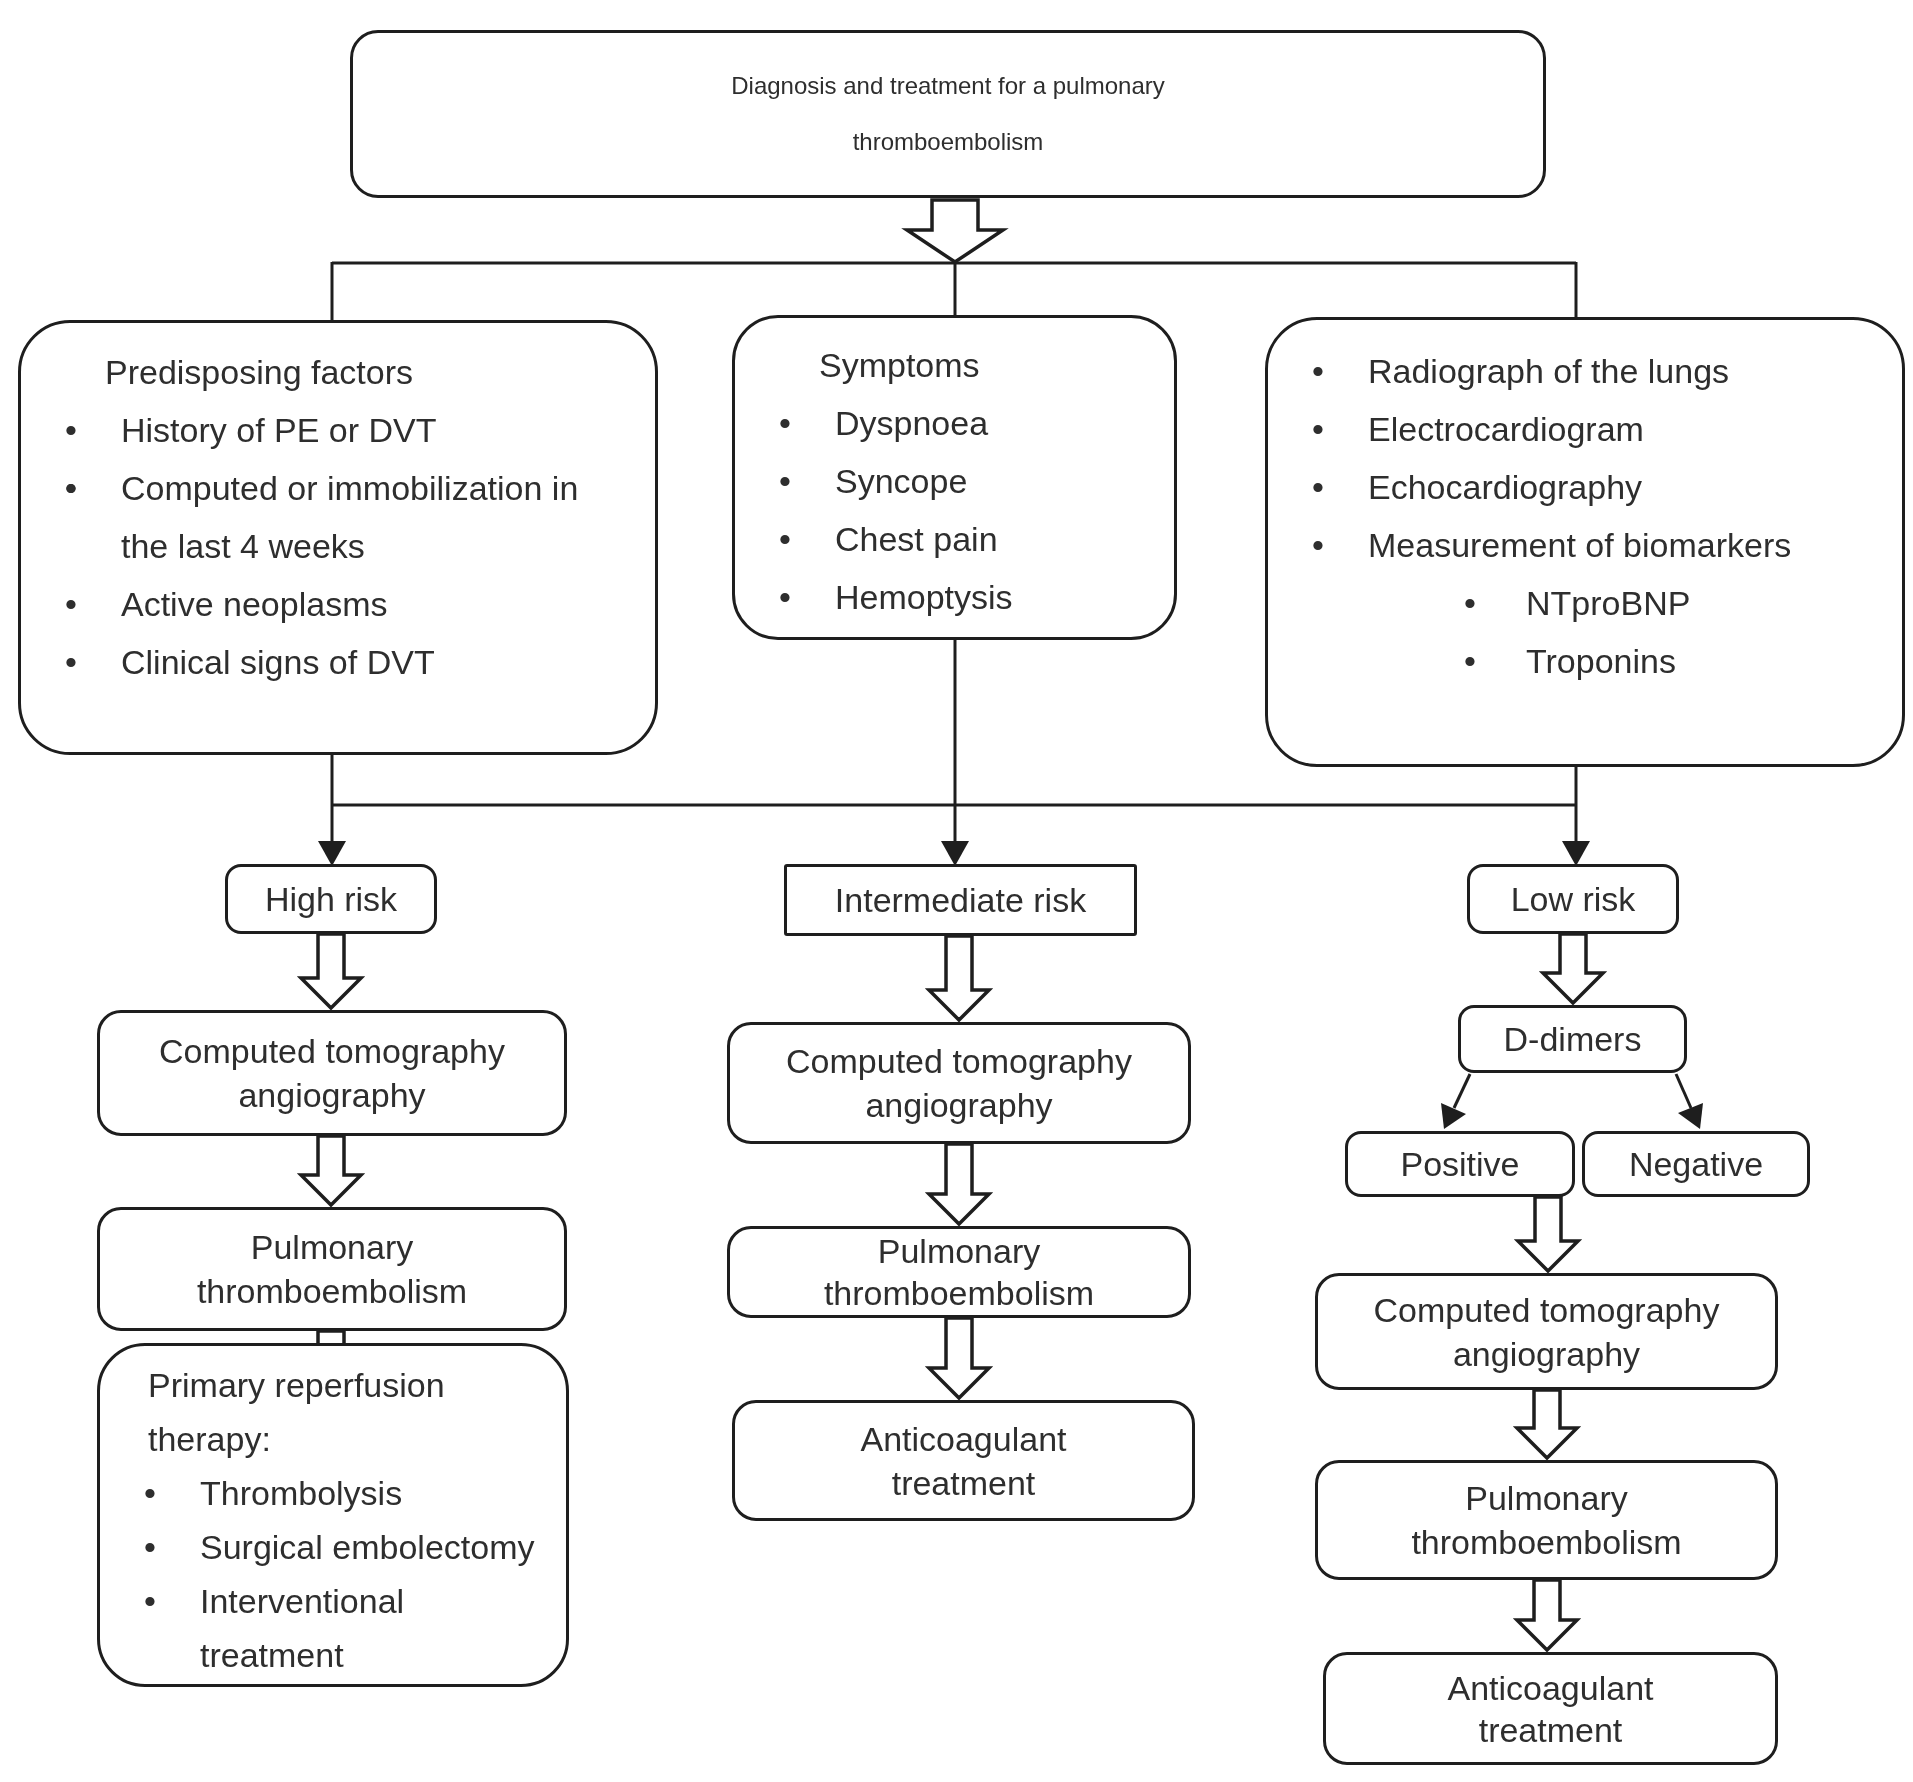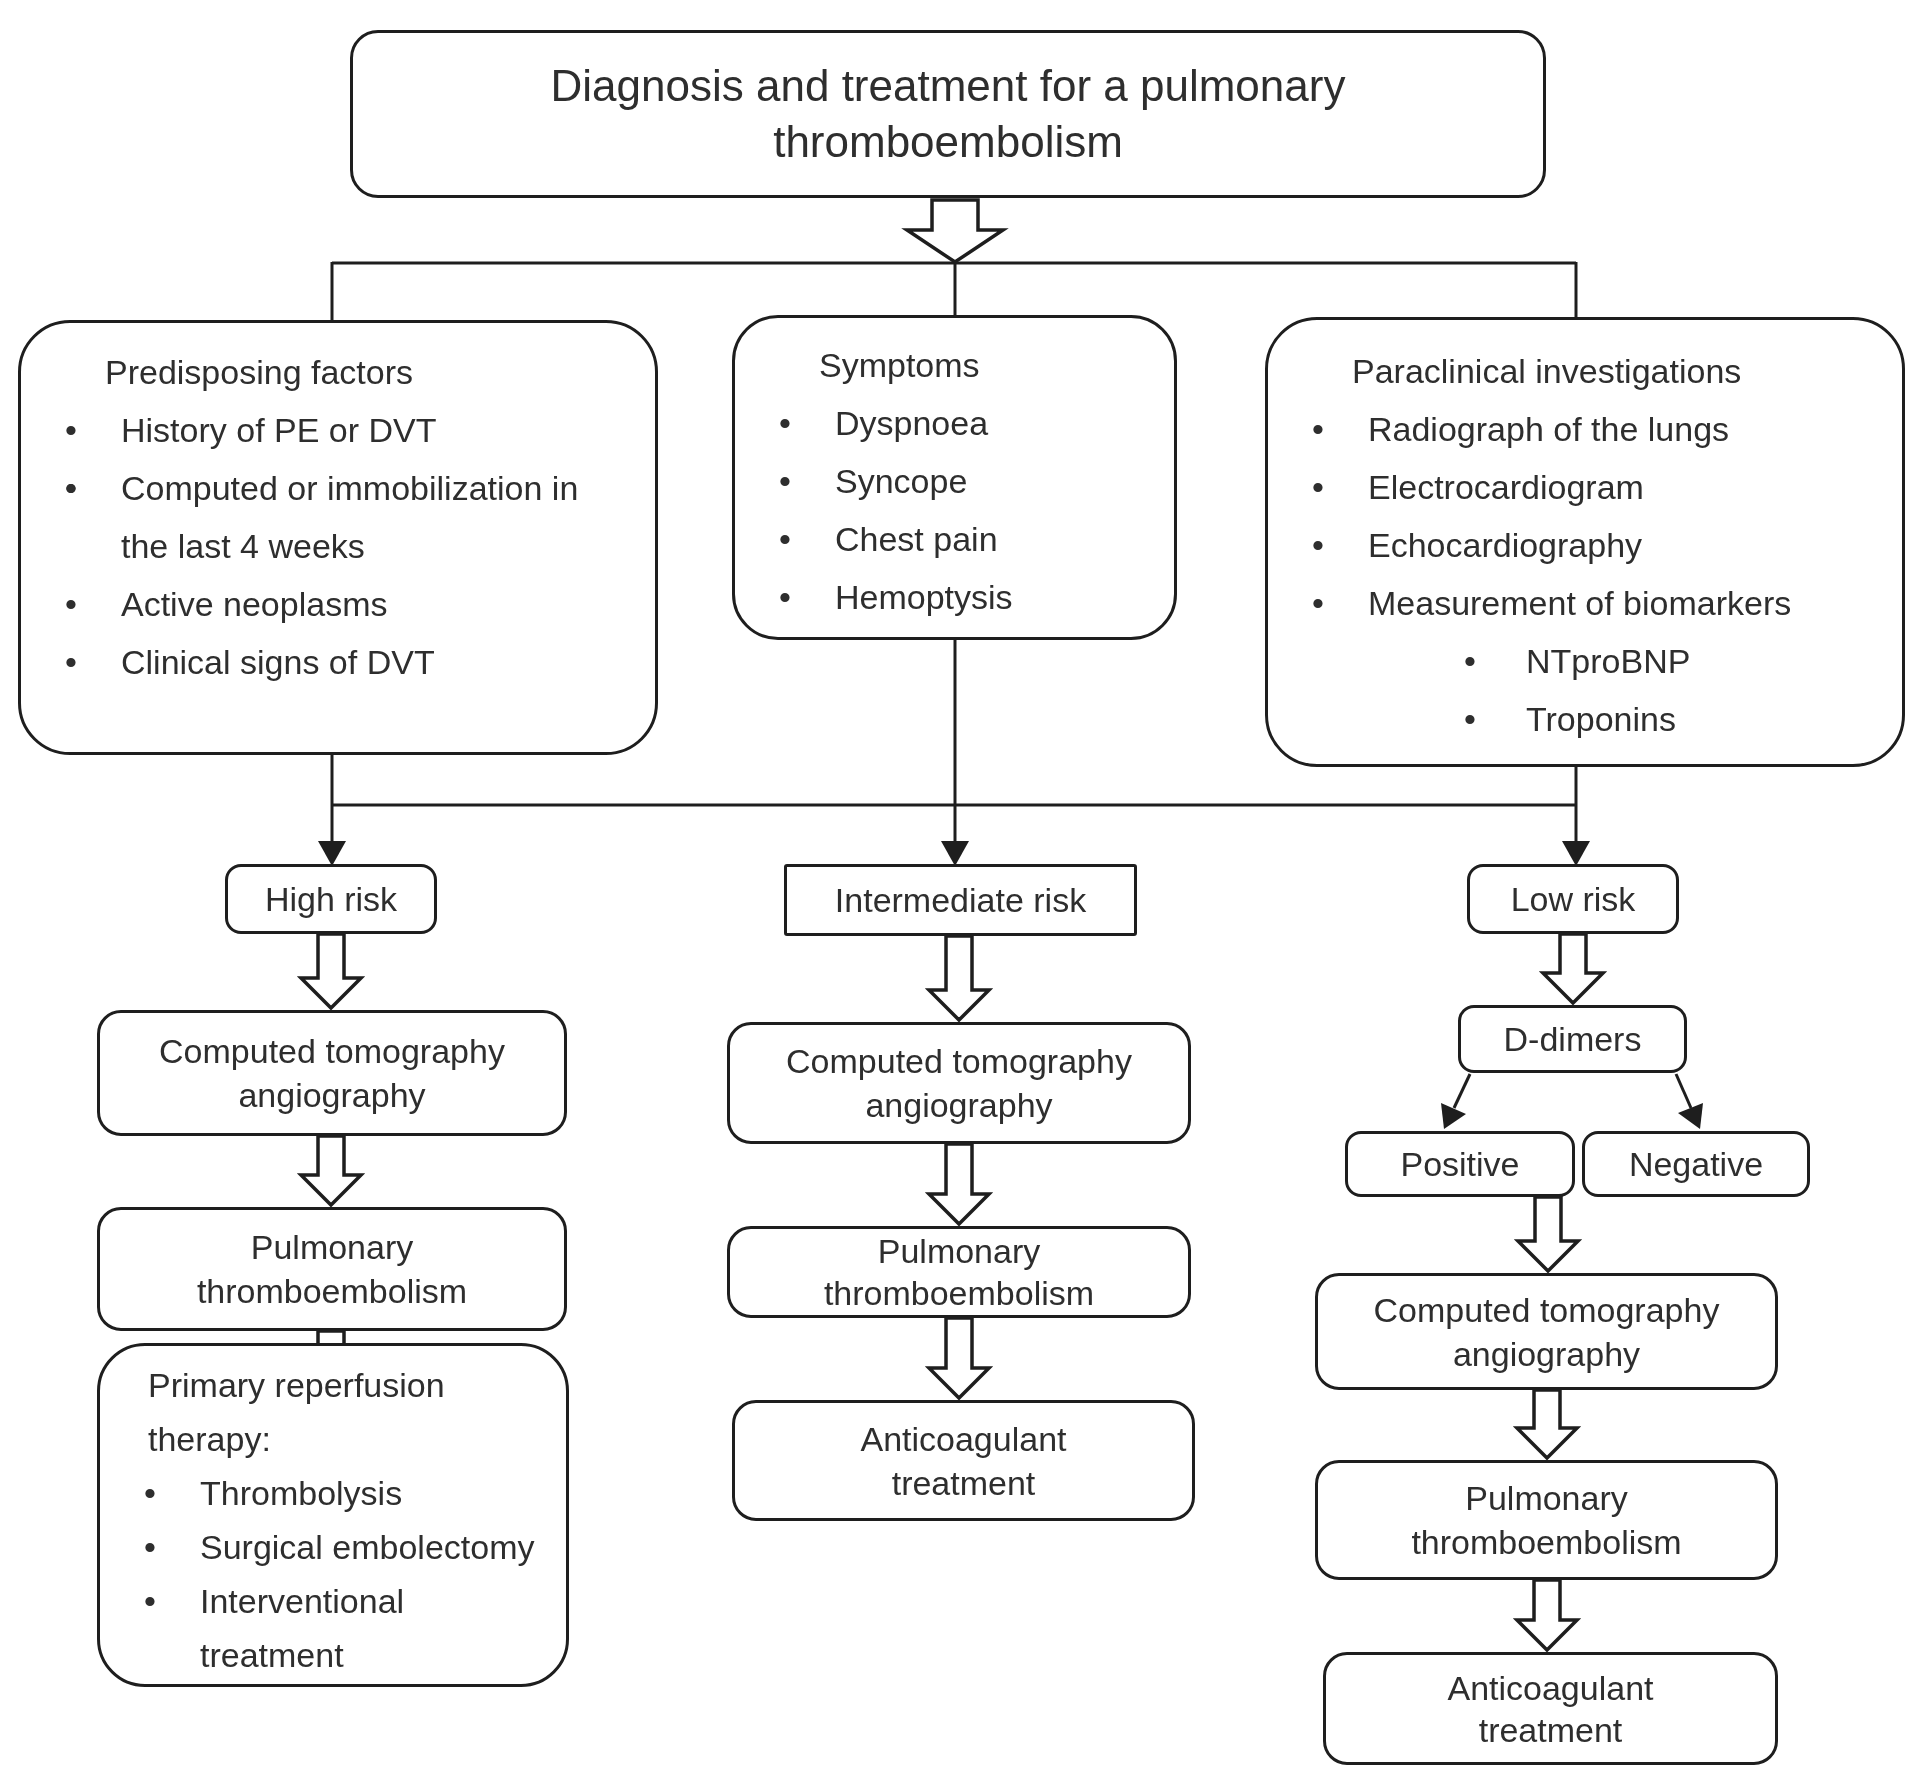--- a/index.html
+++ b/index.html
@@ -19,21 +19,21 @@
   .hollow{fill:var(--fill);stroke:var(--line);stroke-width:3.5;stroke-linejoin:miter;}
   .solidhead{fill:var(--line);stroke:none;}
   .box{
     position:absolute;background:var(--fill);
     border:3.5px solid var(--line);box-sizing:border-box;
   }
   .center{
     display:flex;flex-direction:column;justify-content:center;align-items:center;
     text-align:center;font-size:34px;line-height:44px;
   }
-  .center.big{font-size:44px;line-height:56px;align-items:center;}
+  .center.big{font-size:24px;line-height:56px;align-items:center;}
   .list{font-size:34px;}
   .list-title{line-height:58px;padding-left:48px;margin-left:36px;}
   .title-lines div{line-height:54px;padding-left:48px;}
   .bullet-row{position:relative;line-height:58px;padding-left:100px;padding-right:40px;}
   .bullet-row .dot{position:absolute;left:44px;top:0;}
   .bullet-row.level2{padding-left:258px;}
   .bullet-row.level2 .dot{left:196px;}
   .compact .bullet-row{line-height:54px;padding-right:10px;}
 </style>
 </head>
@@ -97,21 +97,20 @@
     <div class="list-title">Symptoms</div>
     <div>
         <div class="bullet-row"><span class="dot">•</span><span class="btxt">Dyspnoea</span></div>
         <div class="bullet-row"><span class="dot">•</span><span class="btxt">Syncope</span></div>
         <div class="bullet-row"><span class="dot">•</span><span class="btxt">Chest pain</span></div>
         <div class="bullet-row"><span class="dot">•</span><span class="btxt">Hemoptysis</span></div>
       </div>
   </div>
 
   <div class="box list" style="left:1265px;top:317px;width:640px;height:450px;border-radius:52px;padding-top:22px;">
-    <div class="list-title">Paraclinical investigations</div>
     <div>
         <div class="bullet-row"><span class="dot">•</span><span class="btxt">Radiograph of the lungs</span></div>
         <div class="bullet-row"><span class="dot">•</span><span class="btxt">Electrocardiogram</span></div>
         <div class="bullet-row"><span class="dot">•</span><span class="btxt">Echocardiography</span></div>
         <div class="bullet-row"><span class="dot">•</span><span class="btxt">Measurement of biomarkers</span></div>
         <div class="bullet-row level2"><span class="dot">•</span><span class="btxt">NTproBNP</span></div>
         <div class="bullet-row level2"><span class="dot">•</span><span class="btxt">Troponins</span></div>
       </div>
   </div>
 

